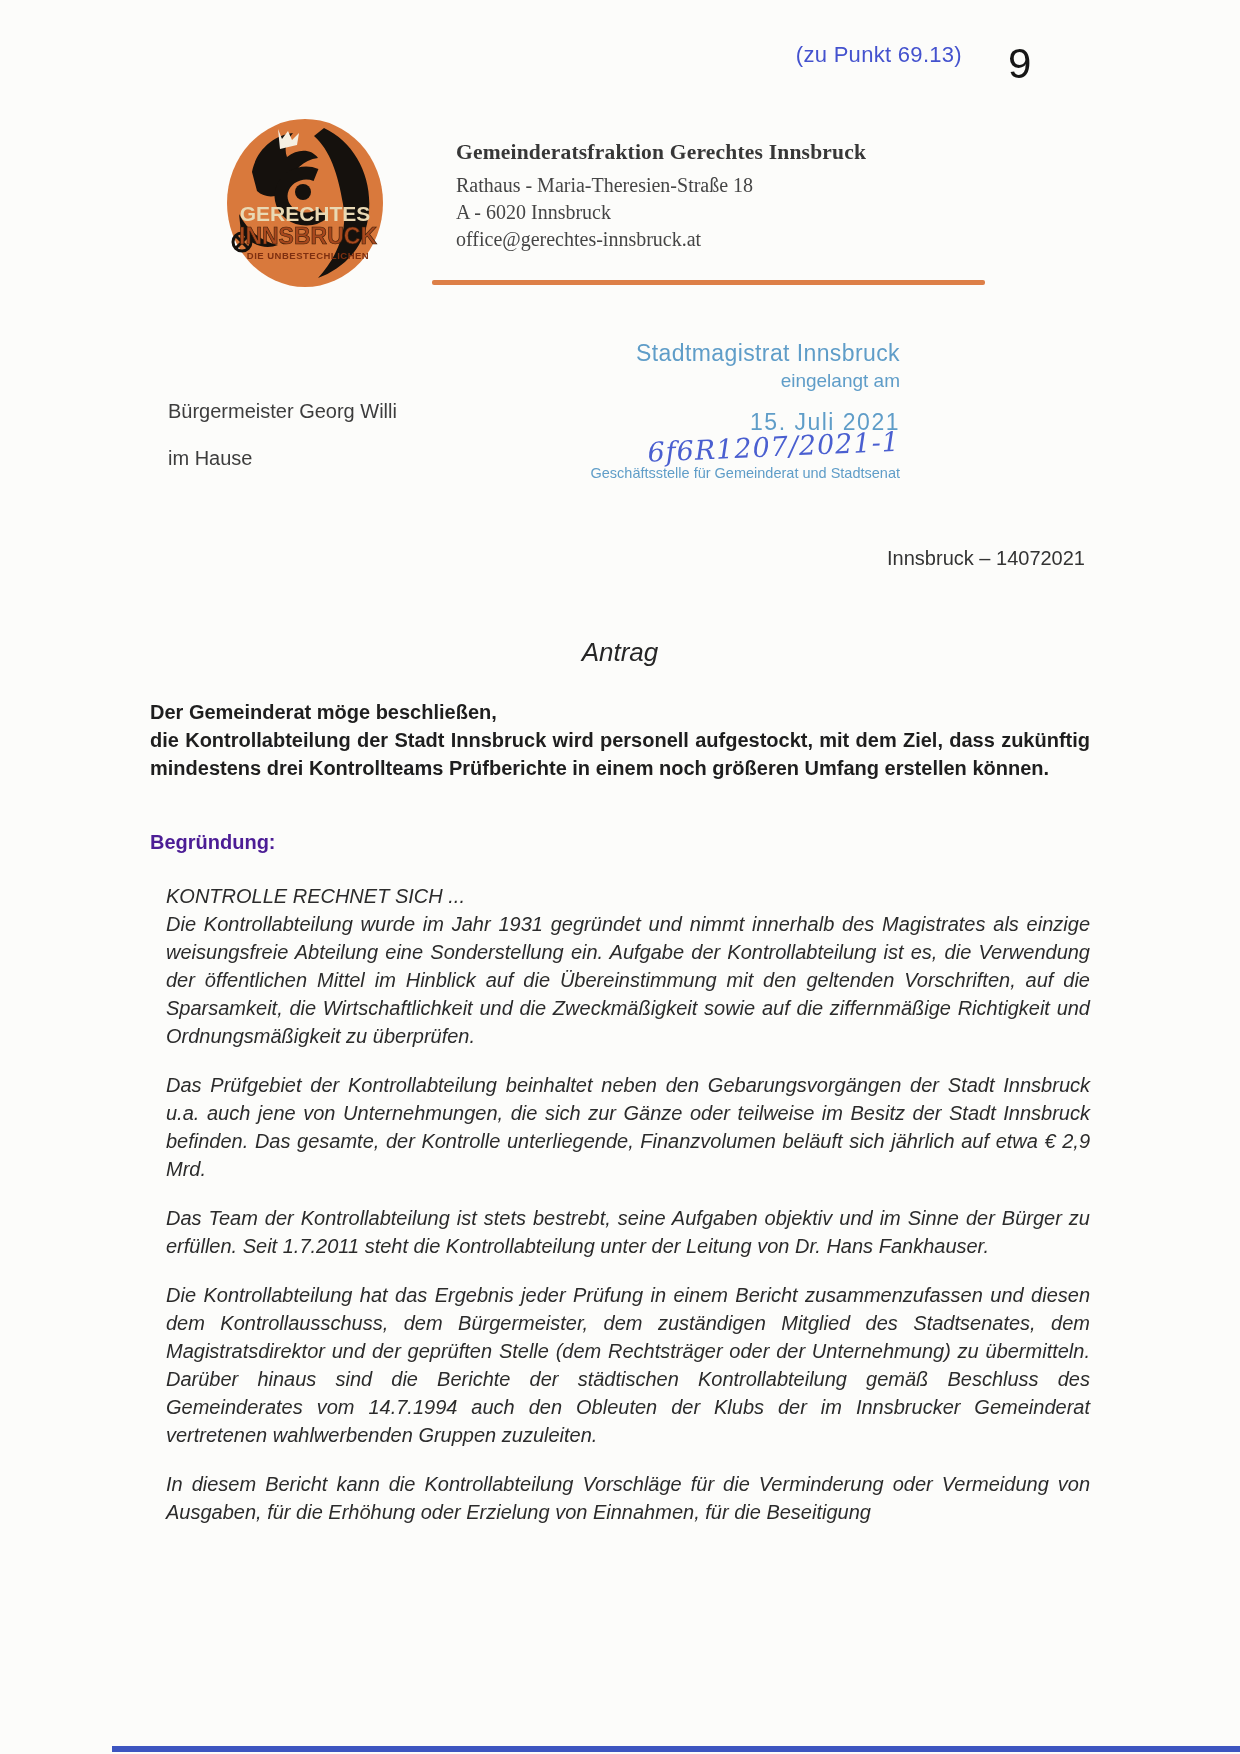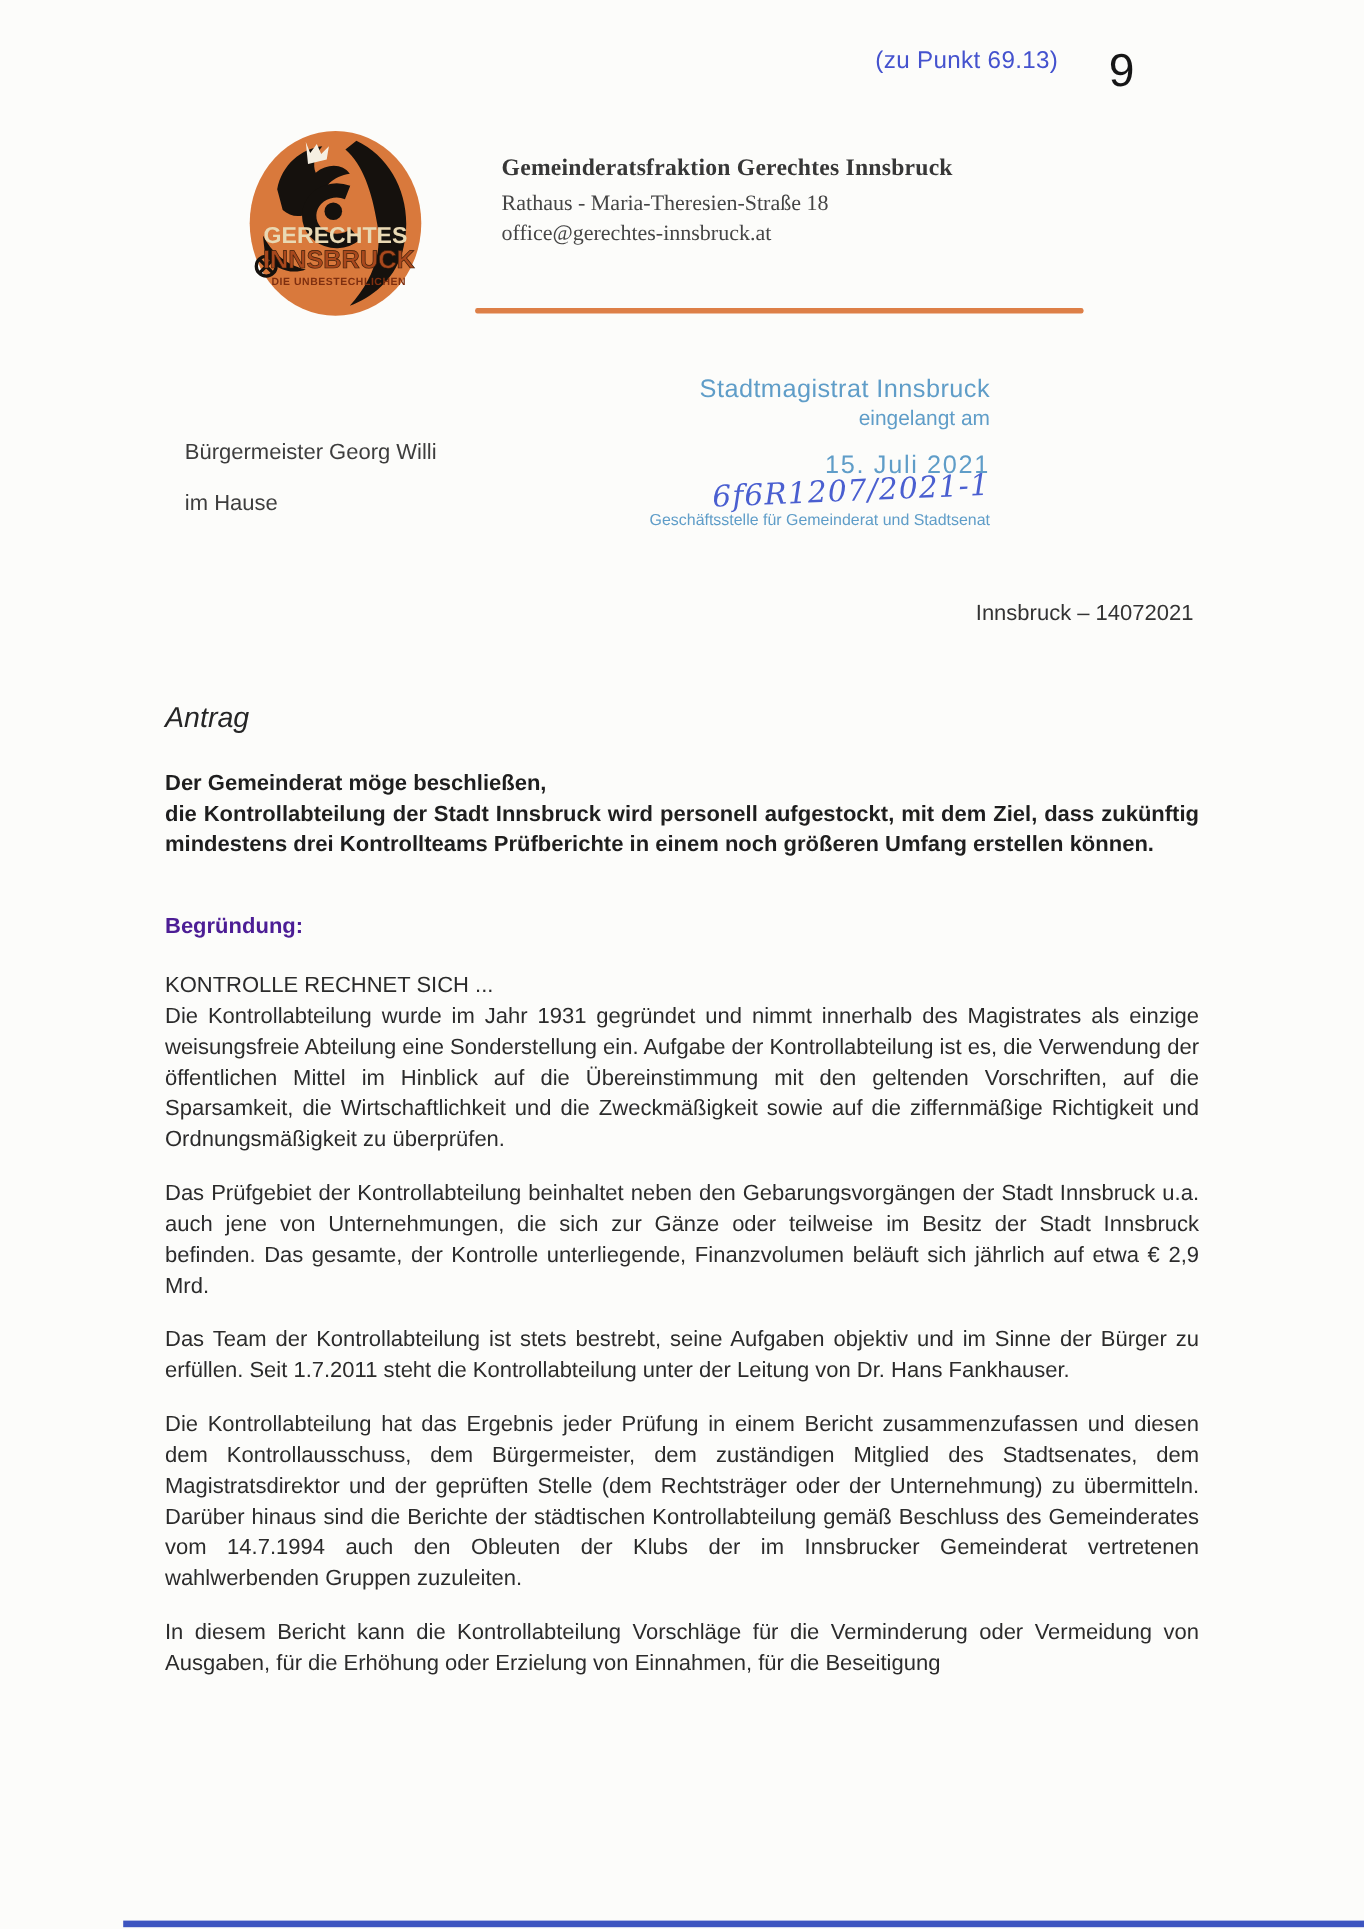--- a/index.html
+++ b/index.html
@@ -55,31 +55,31 @@
   .dateline{
     position:absolute;top:547px;right:155px;
     font-size:20px;color:#333;
   }
   
   .main{
     position:absolute;top:638px;left:150px;width:940px;
     font-size:20px;line-height:28px;color:#2b2b2b;
   }
   .letter-title{
-    font-style:italic;font-size:26px;
+    text-align:center;font-style:italic;font-size:26px;
     margin:0 0 32px 0;font-weight:normal;color:#262626;
   }
   .bold-block{
     font-weight:bold;color:#1e1e1e;text-align:justify;
     margin:0 0 46px 0;
   }
   .section-heading{
     font-weight:bold;color:#4c1d95;margin:0 0 26px 0;
   }
-  .para{margin:0 0 21px 0;text-align:justify;}
+  .para{margin:0 0 21px 16px;text-align:justify;font-style:italic;}
   .para:last-child{margin-bottom:0;}
   
   .bottom-bar{
     position:absolute;top:1746px;left:112px;width:1128px;height:6px;
     background:var(--footer-blue,#3d55c0);
   }
 </style>
 </head>
 <body>
 
@@ -109,20 +109,21 @@
       </g>
       <text x="79" y="103" text-anchor="middle" font-family="Liberation Sans, sans-serif" font-size="21" font-weight="bold" fill="#e9d9b4">GERECHTES</text>
       <text x="82" y="126" text-anchor="middle" font-family="Liberation Sans, sans-serif" font-size="23" font-weight="bold" fill="#a8481d" stroke="#3a1d0a" stroke-width="0.6">INNSBRUCK</text>
       <text x="82" y="141" text-anchor="middle" font-family="Liberation Sans, sans-serif" font-size="9.5" font-weight="bold" fill="#7e2f10" letter-spacing="0.5">DIE UNBESTECHLICHEN</text>
     </svg>
   </div>
 
   <div class="letterhead-text">
     <h1 class="org-name">Gemeinderatsfraktion Gerechtes Innsbruck</h1>
     <div class="lh-line">Rathaus - Maria-Theresien-Straße 18</div>
+    <div class="lh-line">A - 6020 Innsbruck</div>
     <div class="lh-line">office@gerechtes-innsbruck.at</div>
   </div>
   <div class="lh-rule"></div>
 
   <div class="recipient">
     <div>Bürgermeister Georg Willi</div>
     <div class="recipient-location">im Hause</div>
   </div>
 
   <div class="stamp">

